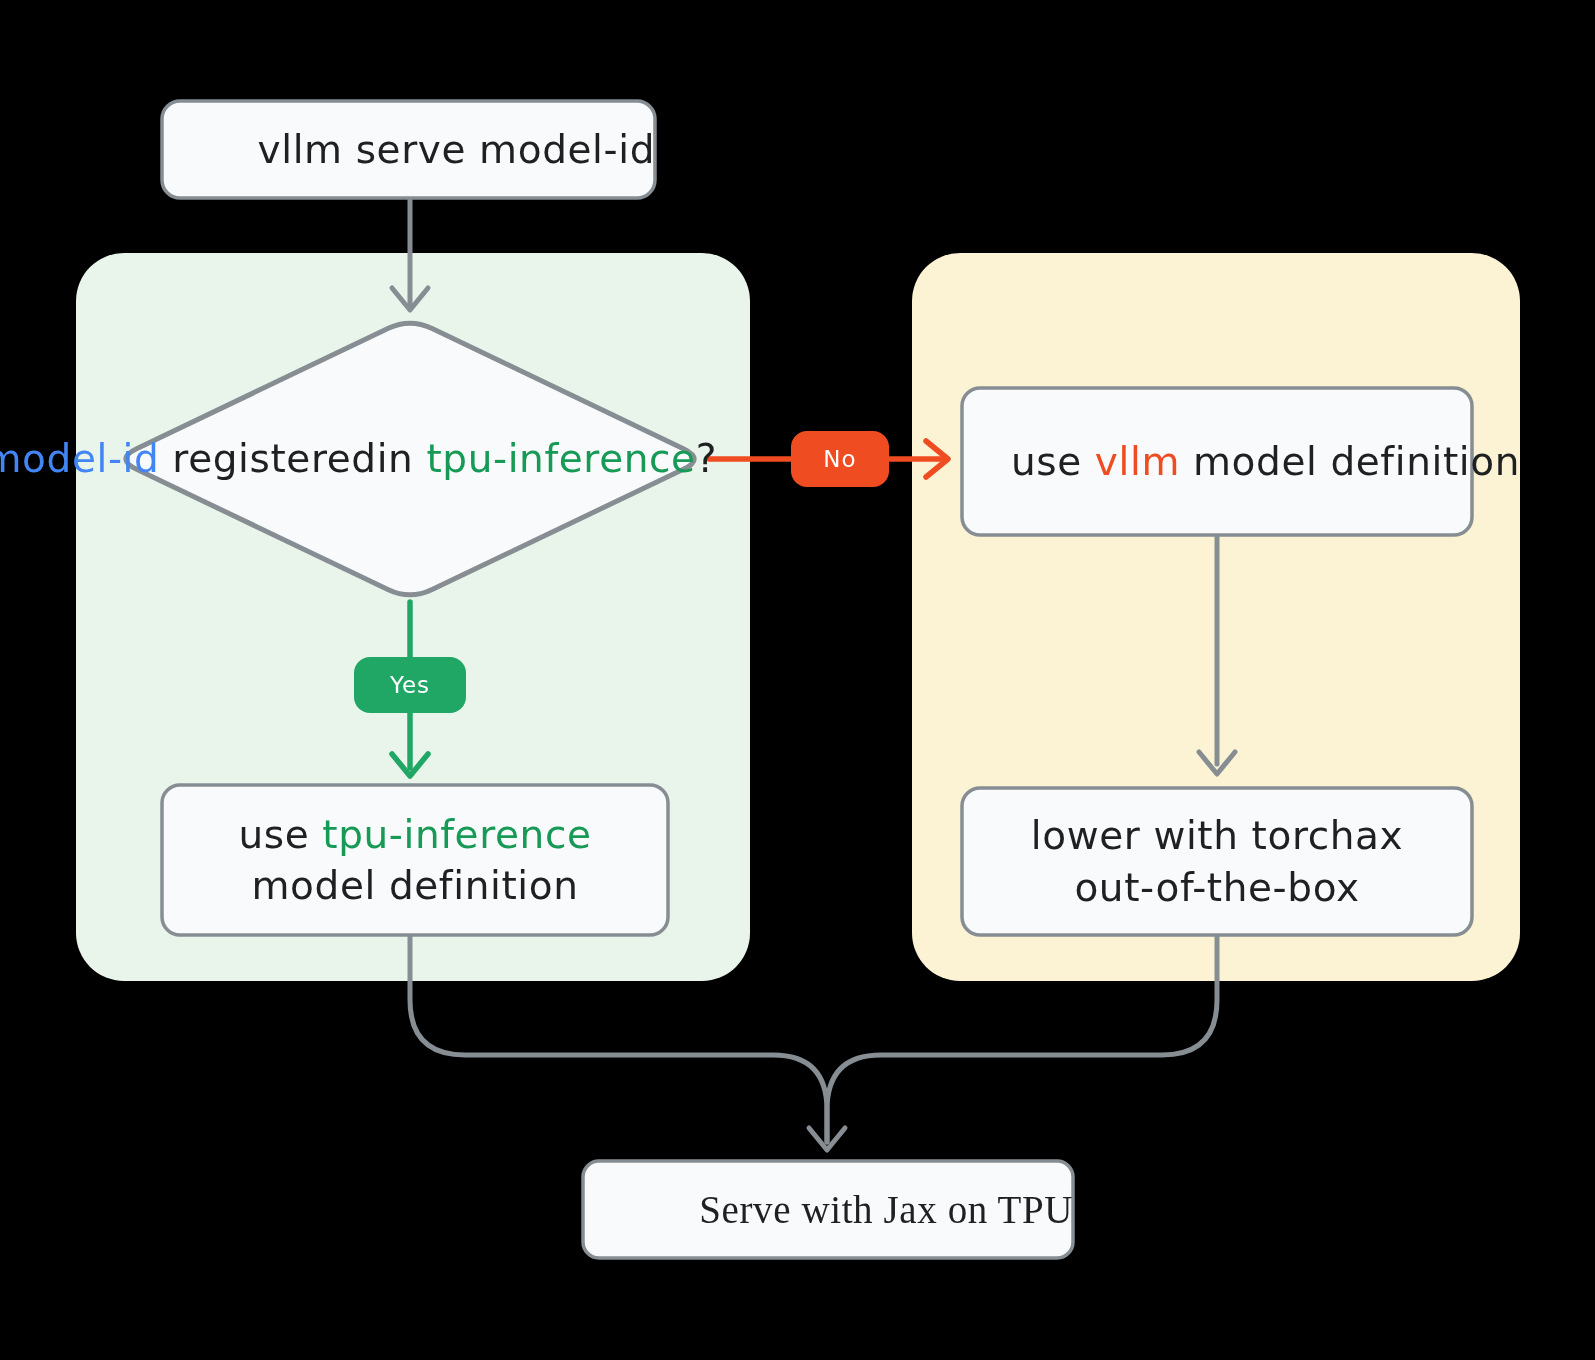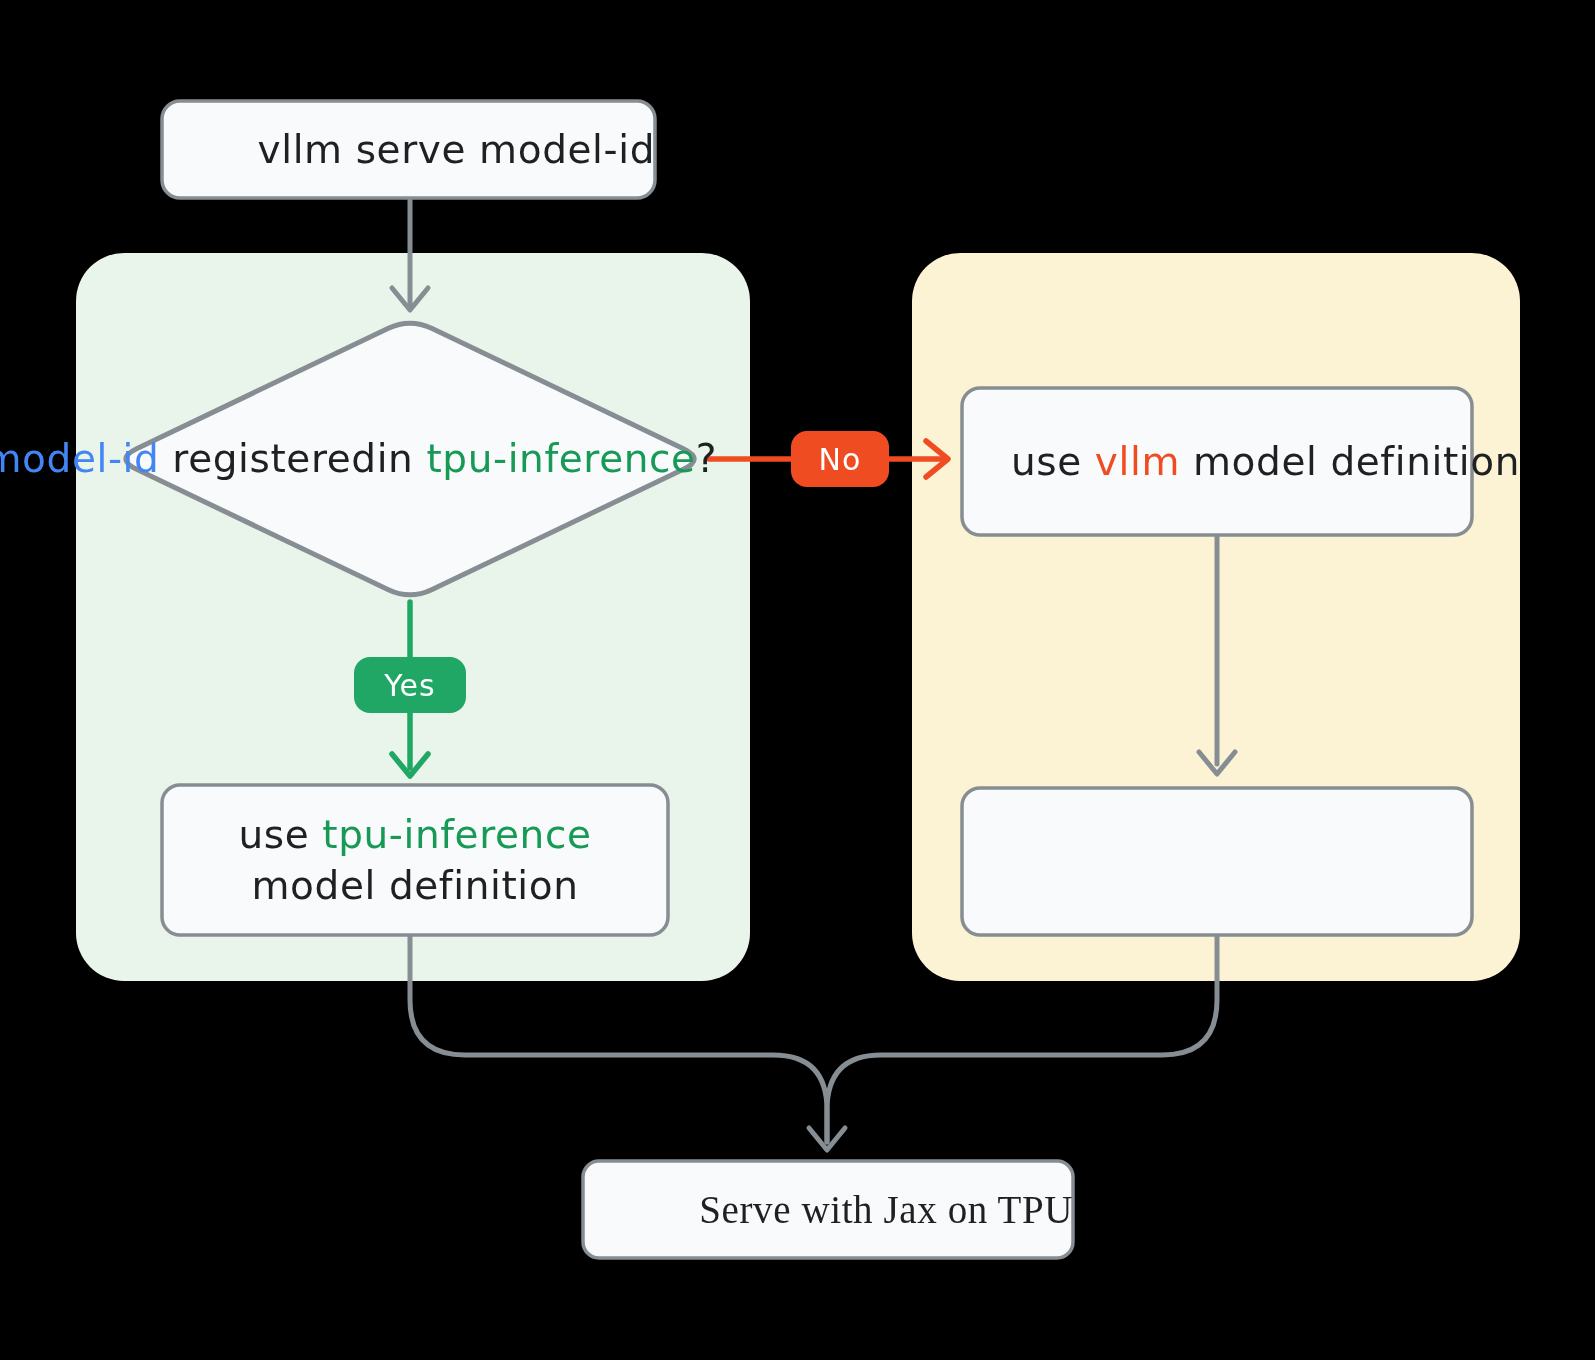--- a/index.html
+++ b/index.html
@@ -25,21 +25,21 @@
     text-align:center;color:var(--text);
     font-size:39px;letter-spacing:.6px;line-height:1.32;font-weight:500;
   }
   .nodetext .wrap{display:inline;}
   .t-blue{color:var(--blue);}
   .t-green{color:var(--green-text);}
   .t-orange{color:var(--orange);}
   .line{white-space:nowrap;}
   .badge{
     position:absolute;display:flex;align-items:center;justify-content:center;
-    color:var(--badge-text);font-size:30px;letter-spacing:1px;font-weight:500;
+    color:var(--badge-text);font-size:23px;letter-spacing:1px;font-weight:500;
     border-radius:16px;
   }
   .badge.yes{background:var(--green);}
   .badge.no{background:var(--orange);}
 </style>
 </head>
 <body>
 
 <div class="canvas">
 
@@ -92,18 +92,21 @@
   </div>
 
   <div class="nodetext" style="left:162px;top:785px;width:506px;height:150px;padding:0 20px;box-sizing:border-box;">
     <span class="wrap"><span>use </span><span class="t-green">tpu-inference</span><span> model definition</span></span>
   </div>
 
   <div class="nodetext" style="left:962px;top:388px;width:510px;height:147px;padding-left:48px;">
     <span class="line"><span>use </span><span class="t-orange">vllm</span><span> model definition</span></span>
   </div>
 
+  <div class="nodetext" style="left:962px;top:788px;width:510px;height:147px;padding:0 45px;box-sizing:border-box;">
+    <span class="wrap">lower with torchax out-of-the-box</span>
+  </div>
 
   <div class="nodetext" style="left:583px;top:1161px;width:490px;height:97px;font-family:Liberation Serif, serif;">
     <span>Serve with Jax on TPU</span>
   </div>
 
 </div>
 
 </body></html>

